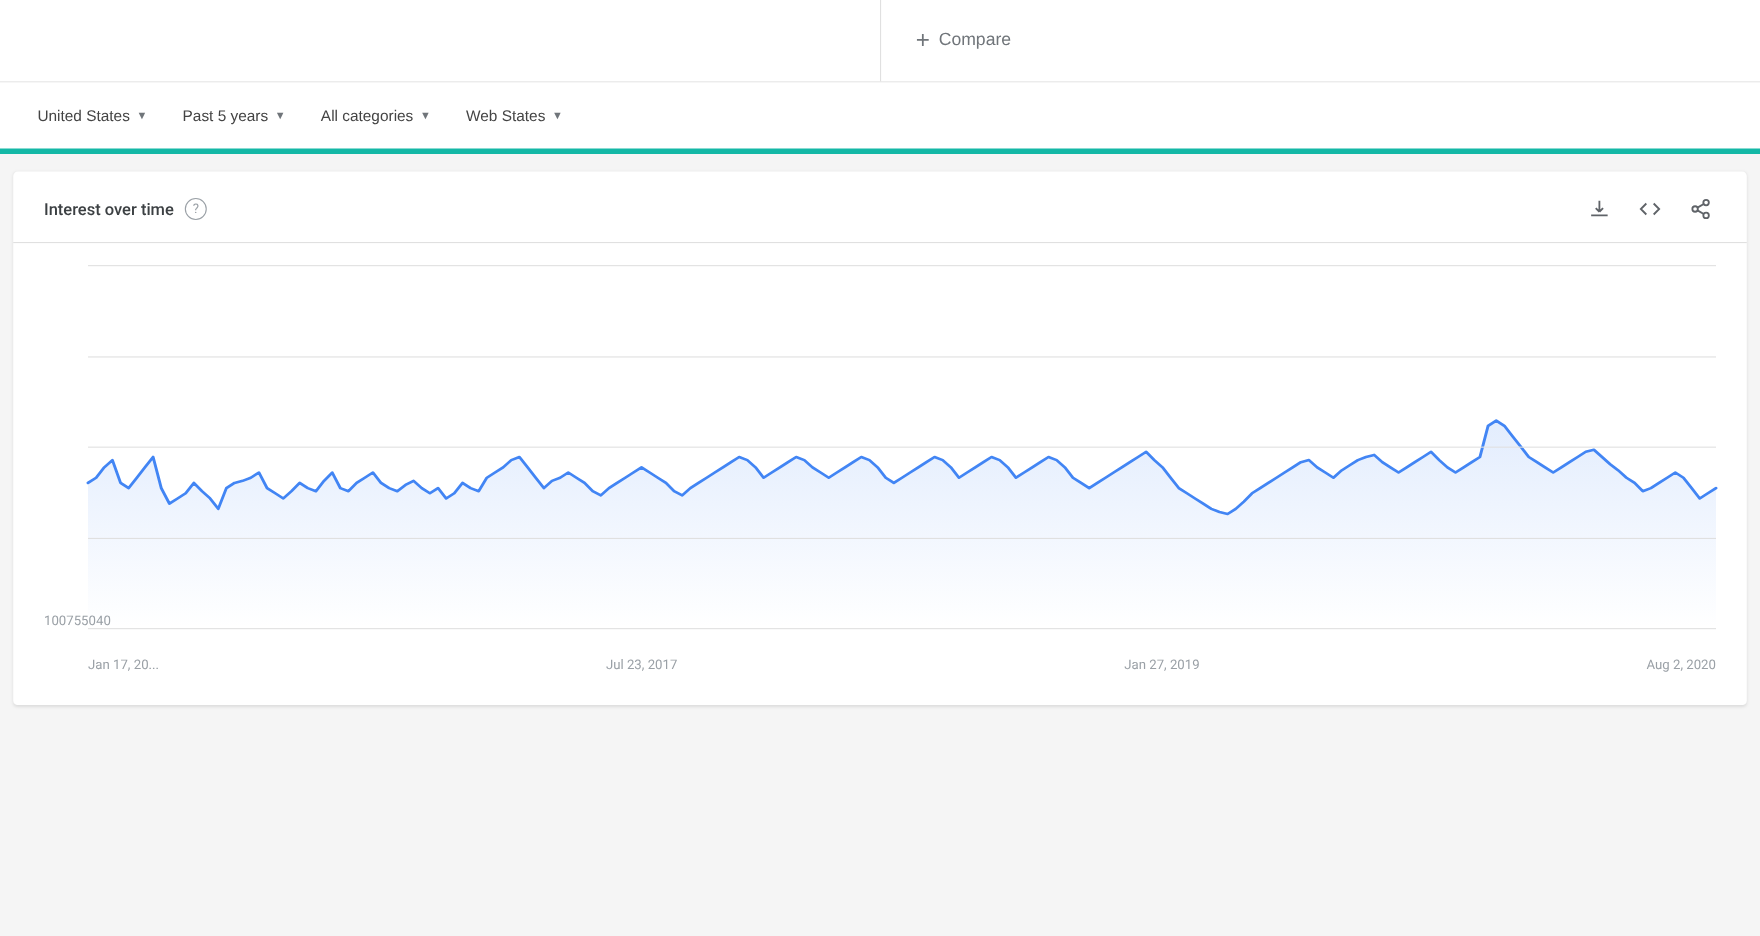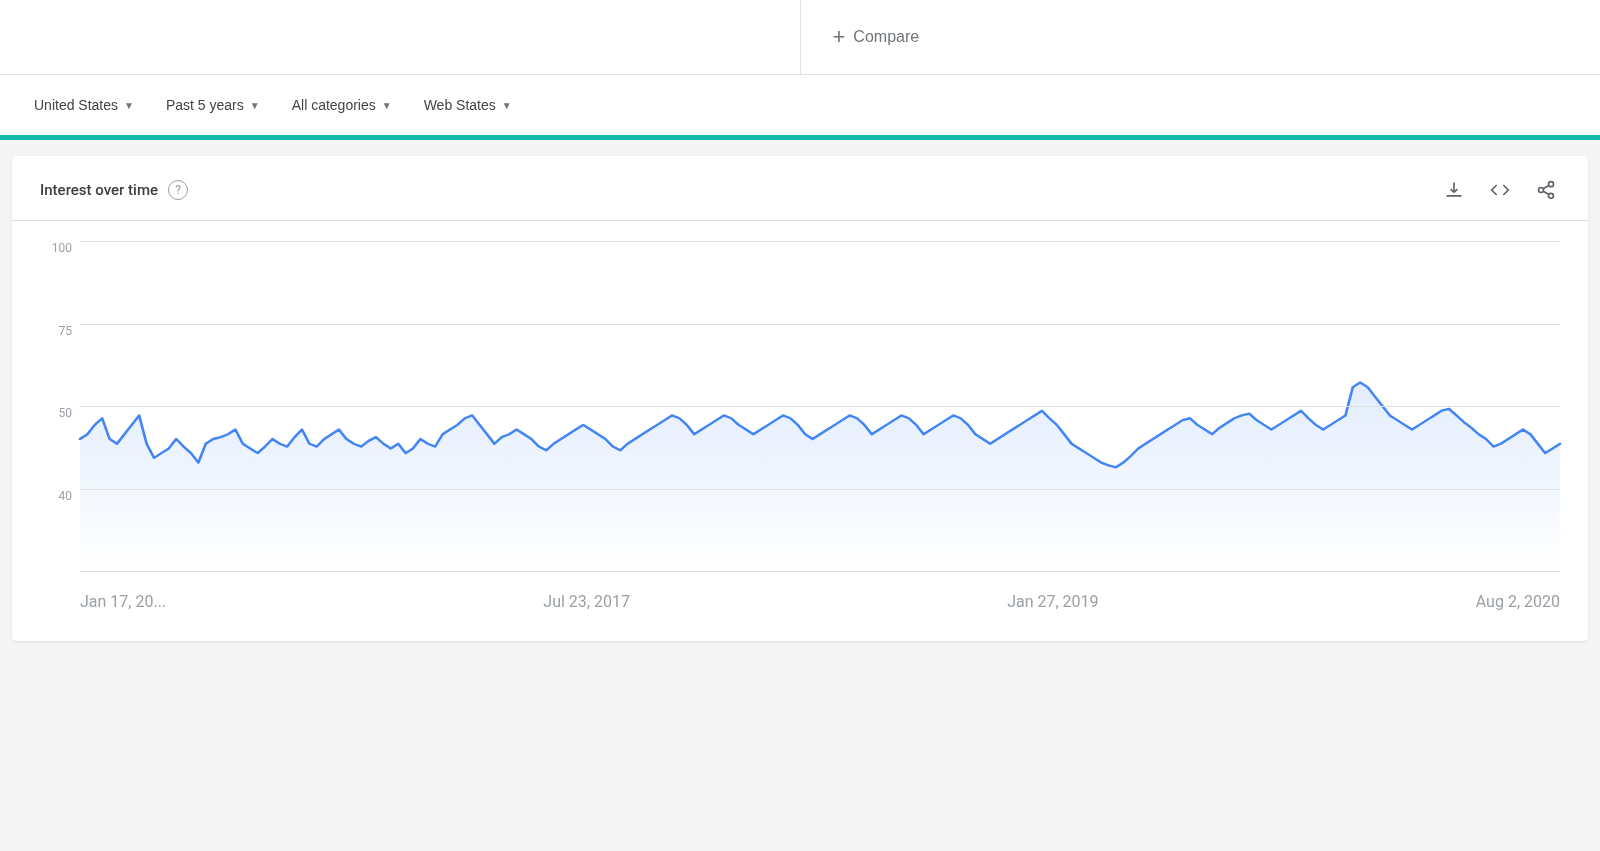--- a/index.html
+++ b/index.html
@@ -168,21 +168,20 @@
       width: 100%;
     }
 
     .y-axis-labels {
       position: absolute;
       left: 0;
       top: 0;
       bottom: 40px;
       width: 40px;
       display: flex;
-      flex-direction: column;
       justify-content: space-between;
       align-items: flex-end;
       padding-right: 8px;
     }
 
     .y-label {
       font-size: 12px;
       color: #9aa0a6;
     }
 
@@ -190,21 +189,21 @@
       position: absolute;
       bottom: 0;
       left: 40px;
       right: 0;
       display: flex;
       justify-content: space-between;
       padding-top: 8px;
     }
 
     .x-label {
-      font-size: 16px;
+      font-size: 12px;
       color: #9aa0a6;
     }
 
     .chart-plot-area {
       position: absolute;
       left: 40px;
       top: 0;
       right: 0;
       bottom: 40px;
     }

